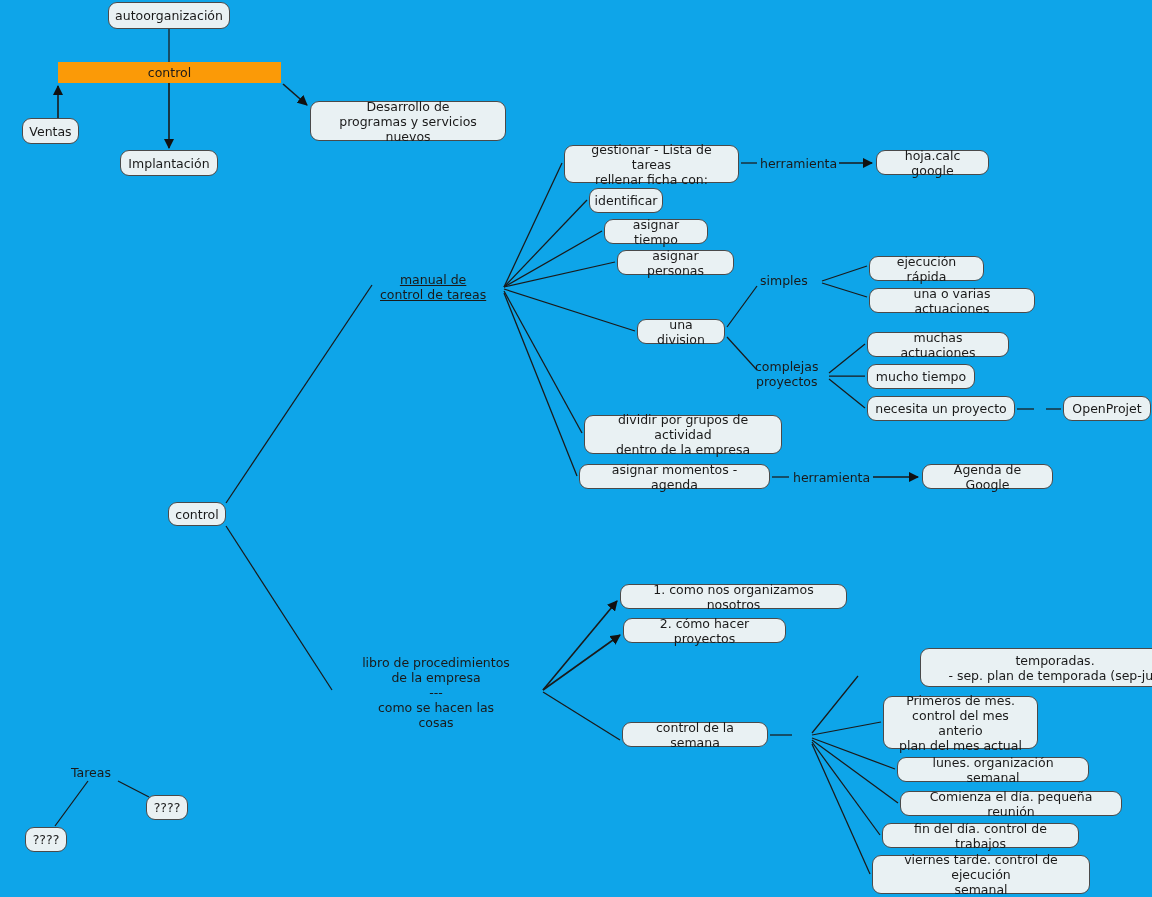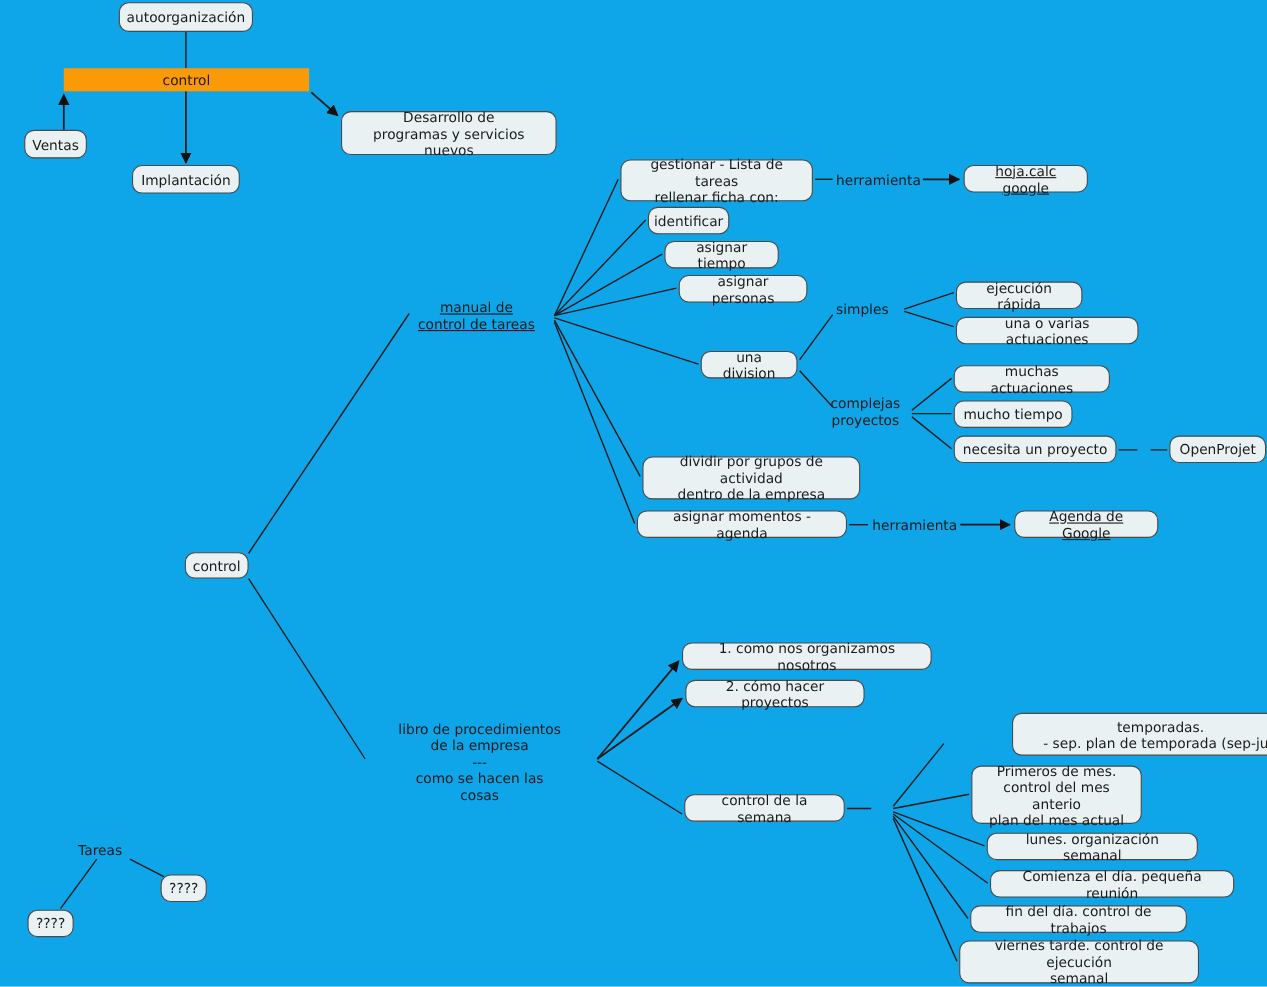--- a/index.html
+++ b/index.html
@@ -135,31 +135,31 @@
 control de tareas</span></div>
       <div class="node" style="left: 564px; top: 145px; width: 175px; height: 38px;"><span>gestionar - Lista de tareas
 rellenar ficha con:</span></div>
       <div class="node" style="left: 589px; top: 188px; width: 74px; height: 25px;"><span>identificar</span></div>
       <div class="node" style="left: 604px; top: 219px; width: 104px; height: 25px;"><span>asignar tiempo</span></div>
       <div class="node" style="left: 617px; top: 250px; width: 117px; height: 25px;"><span>asignar personas</span></div>
       <div class="node" style="left: 637px; top: 319px; width: 88px; height: 25px;"><span>una division</span></div>
       <div class="node" style="left: 584px; top: 415px; width: 198px; height: 39px;"><span>dividir por grupos de actividad
 dentro de la empresa</span></div>
       <div class="node" style="left: 579px; top: 464px; width: 191px; height: 25px;"><span>asignar  momentos - agenda</span></div>
-      <div class="node" style="left: 876px; top: 150px; width: 113px; height: 25px; text-decoration: underline;"><span>hoja.calc google</span></div>
+      <div class="node" style="left: 876px; top: 150px; width: 113px; height: 25px;"><span>hoja.calc google</span></div>
       <div class="label" style="left: 760px; top: 272px; width: 58px; height: 16px;"><span>simples</span></div>
       <div class="label" style="left: 755px; top: 359px; width: 70px; height: 30px;"><span>complejas
 proyectos</span></div>
       <div class="node" style="left: 869px; top: 256px; width: 115px; height: 25px;"><span>ejecución rápida</span></div>
       <div class="node" style="left: 869px; top: 288px; width: 166px; height: 25px;"><span>una o varias actuaciones</span></div>
       <div class="node" style="left: 867px; top: 332px; width: 142px; height: 25px;"><span>muchas actuaciones</span></div>
       <div class="node" style="left: 867px; top: 364px; width: 108px; height: 25px;"><span>mucho tiempo</span></div>
       <div class="node" style="left: 867px; top: 396px; width: 148px; height: 25px;"><span>necesita un proyecto</span></div>
       <div class="node" style="left: 1063px; top: 396px; width: 88px; height: 25px;"><span>OpenProjet</span></div>
-      <div class="node" style="left: 922px; top: 464px; width: 131px; height: 25px; text-decoration: underline;"><span>Agenda de Google</span></div>
+      <div class="node" style="left: 922px; top: 464px; width: 131px; height: 25px;"><span>Agenda de Google</span></div>
       <div class="label" style="left: 360px; top: 662px; width: 152px; height: 60px;"><span>libro de procedimientos
 de la empresa
 ---
 como se hacen las cosas</span></div>
       <div class="node" style="left: 620px; top: 584px; width: 227px; height: 25px;"><span>1. como nos organizamos nosotros</span></div>
       <div class="node" style="left: 623px; top: 618px; width: 163px; height: 25px;"><span>2. cómo hacer proyectos</span></div>
       <div class="node" style="left: 622px; top: 722px; width: 146px; height: 25px;"><span>control de la semana</span></div>
       <div class="node" style="left: 908px; top: 648px; width: 270px; height: 39px; margin-left: 12px;"><span>temporadas.
 - sep. plan de temporada (sep-jul)</span></div>
       <div class="node" style="left: 883px; top: 696px; width: 155px; height: 53px;"><span>Primeros de mes.

